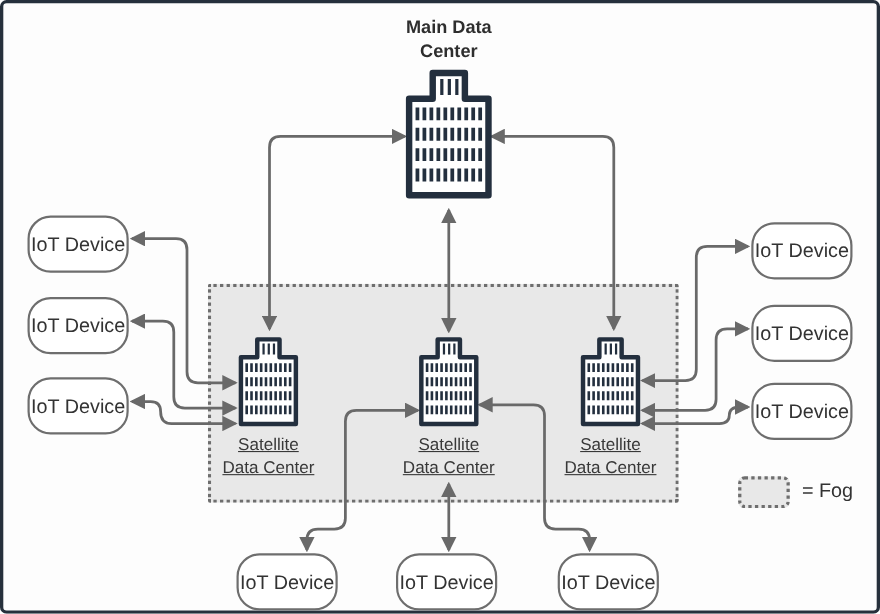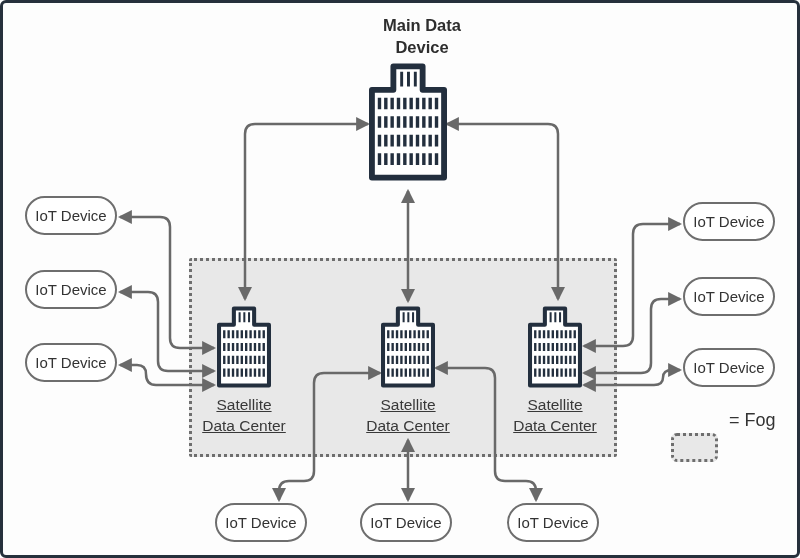--- a/index.html
+++ b/index.html
@@ -26,37 +26,37 @@
   .bldg{position:absolute;overflow:visible;}
   .lbl{
     position:absolute;text-align:center;color:#383838;
     font-size:15.5px;line-height:21px;text-decoration:underline;
   }
   .title{
     position:absolute;text-align:center;color:#2e2e2e;
     font-size:16.5px;line-height:22px;font-weight:bold;
   }
   .iot{
-    position:absolute;width:92px;height:39px;
+    position:absolute;width:92px;height:52px;
     box-sizing:border-box;
     background:#ffffff;
     border:2px solid #6e6e6e;
     border-radius:21px;
     display:flex;align-items:center;justify-content:center;
-    color:#333333;font-size:15px;
+    color:#333333;font-size:18px;
   }
   .legend-swatch{
     position:absolute;left:668px;top:430px;width:47px;height:29px;
     box-sizing:border-box;
     background:#e8e8e8;
     border:3px dotted #6e6e6e;
     border-radius:6px;
   }
   .legend-label{
-    position:absolute;left:726px;top:407px;
+    position:absolute;left:726px;top:433px;
     color:#333333;font-size:18px;
   }
   .defs-hidden{position:absolute;width:0;height:0;overflow:hidden;}
 </style>
 </head>
 <body>
 
 <div id="frame">
 
   <svg class="defs-hidden" aria-hidden="true">
@@ -90,23 +90,23 @@
 
     <path class="wire" d="M581 343 H620 Q630 343 630 333 V231 Q630 221 640 221 H677" marker-start="url(#ah)" marker-end="url(#ah)"></path>
     <path class="wire" d="M581 370 H638 Q648 370 648 360 V306 Q648 296 658 296 H677" marker-start="url(#ah)" marker-end="url(#ah)"></path>
     <path class="wire" d="M581 382 H651 Q660 382 660 374.5 Q660 367 669 367 H677" marker-start="url(#ah)" marker-end="url(#ah)"></path>
 
     <path class="wire" d="M377 370 H321 Q311 370 311 380 V468 Q311 478 301 478 H286 Q276 478 276 488 V497" marker-start="url(#ah)" marker-end="url(#ah)"></path>
     <path class="wire" d="M405 437 V497" marker-start="url(#ah)" marker-end="url(#ah)"></path>
     <path class="wire" d="M433 365 H482 Q492 365 492 375 V468 Q492 478 502 478 H523 Q533 478 533 488 V497" marker-start="url(#ah)" marker-end="url(#ah)"></path>
   </svg>
 
-  <div class="title" style="left:339px;top:11px;width:160px;">
+  <div class="title" style="left:325px;top:11px;width:160px;">
     <div>Main Data</div>
-    <div>Device</div>
+    <div>Center</div>
   </div>
   <svg class="bldg" style="left:366px;top:60px;" width="78" height="118">
       <use href="#bldg"></use>
     </svg>
 
   <svg class="bldg" style="left:214px;top:303px;" width="54" height="82">
       <use href="#bldg"></use>
     </svg>
   <svg class="bldg" style="left:378px;top:303px;" width="54" height="82">
       <use href="#bldg"></use>

